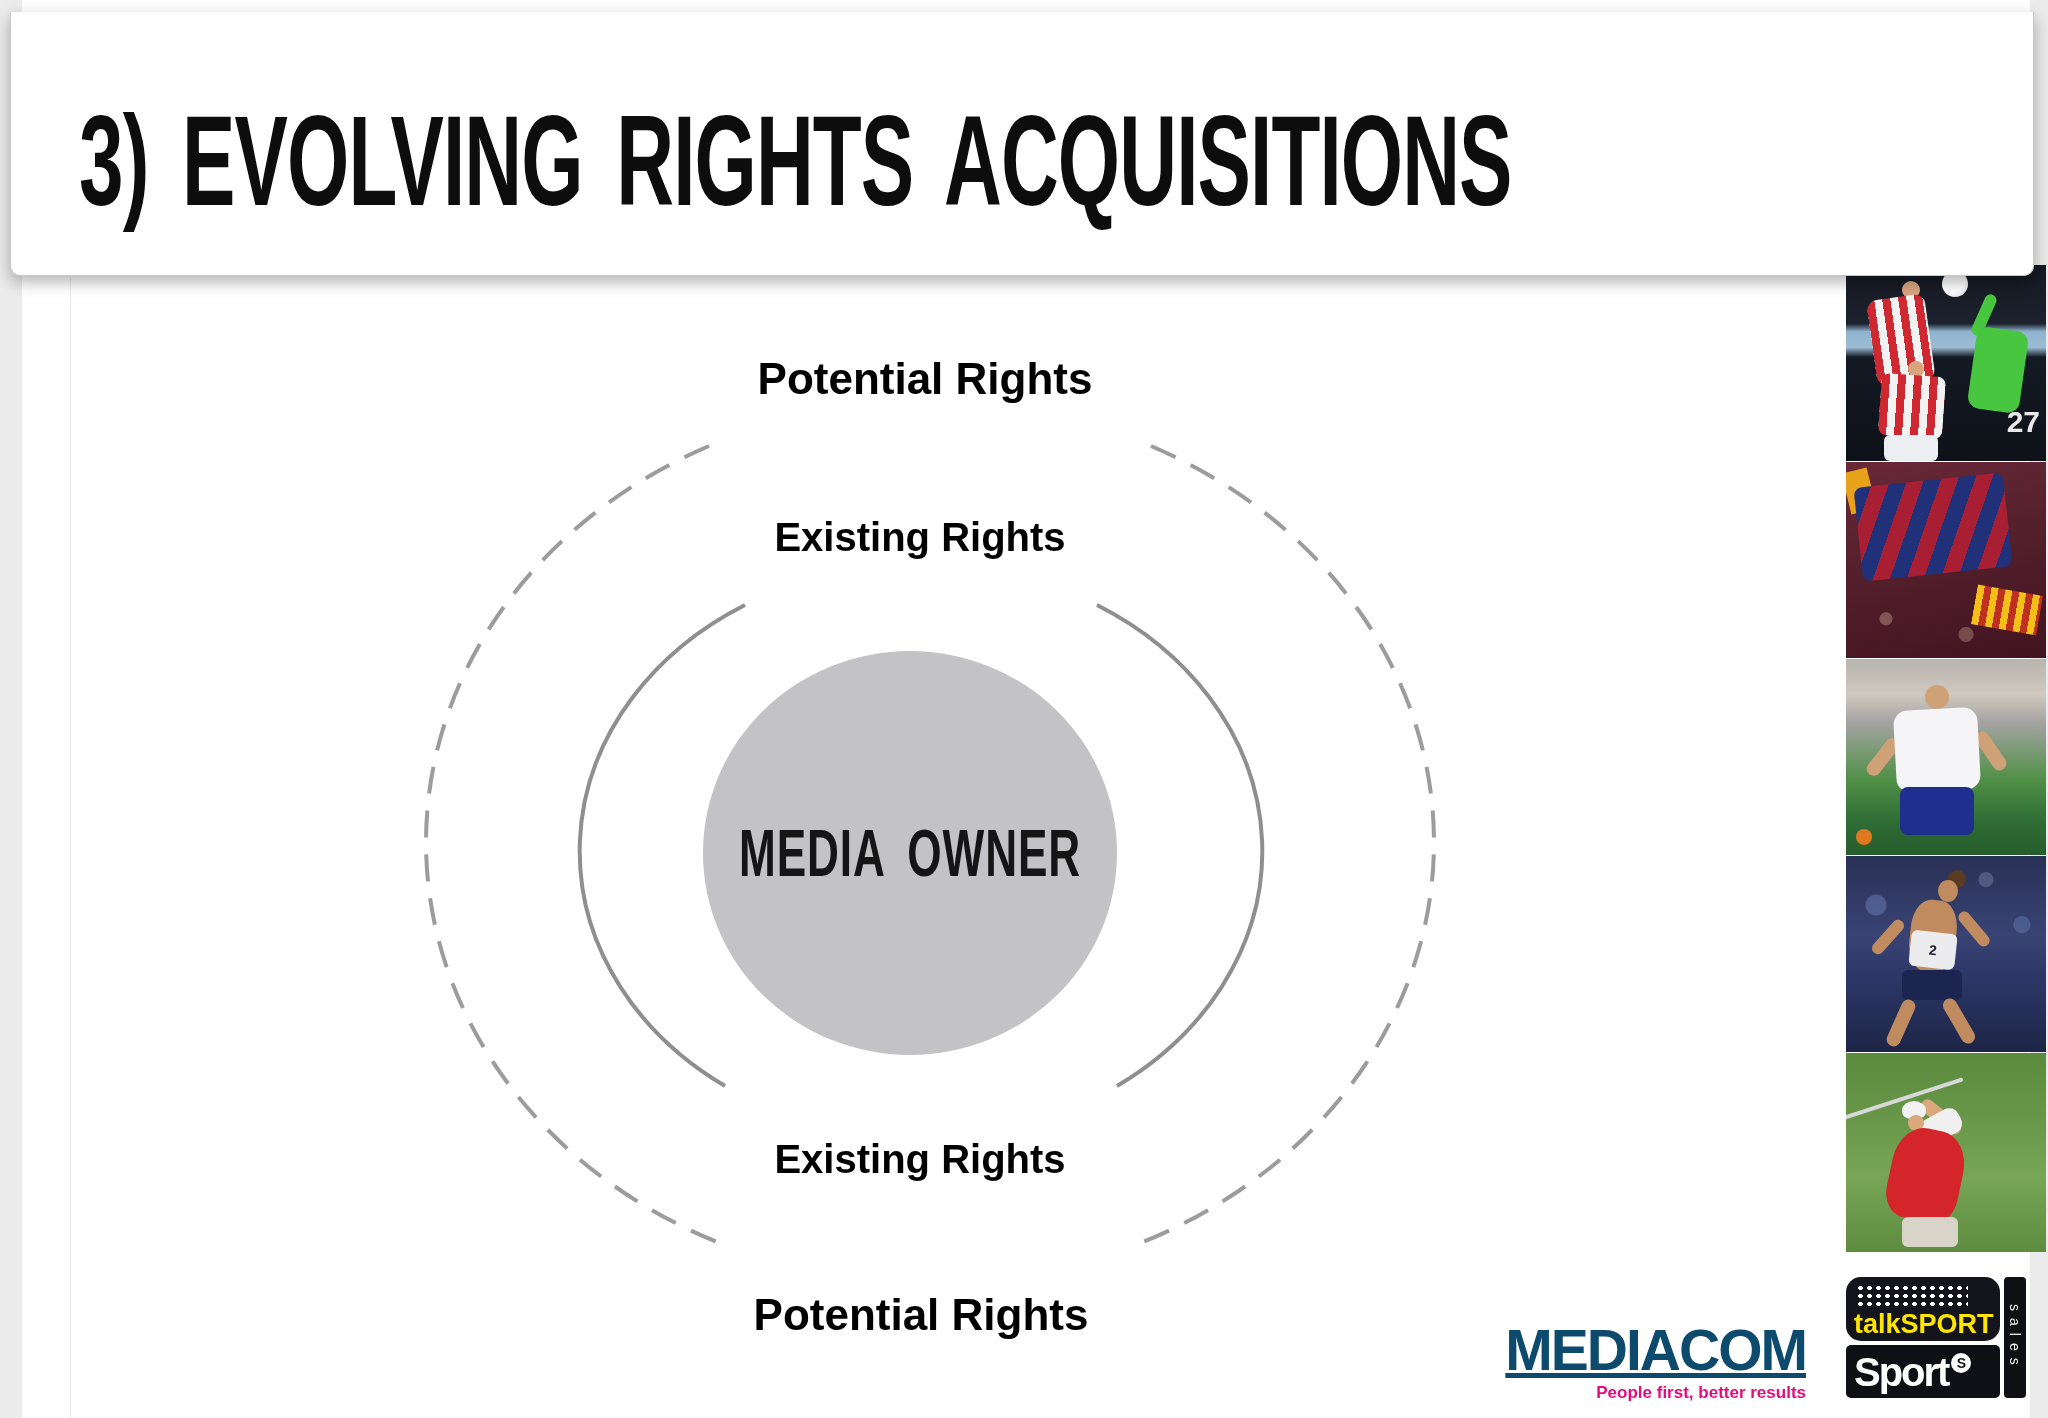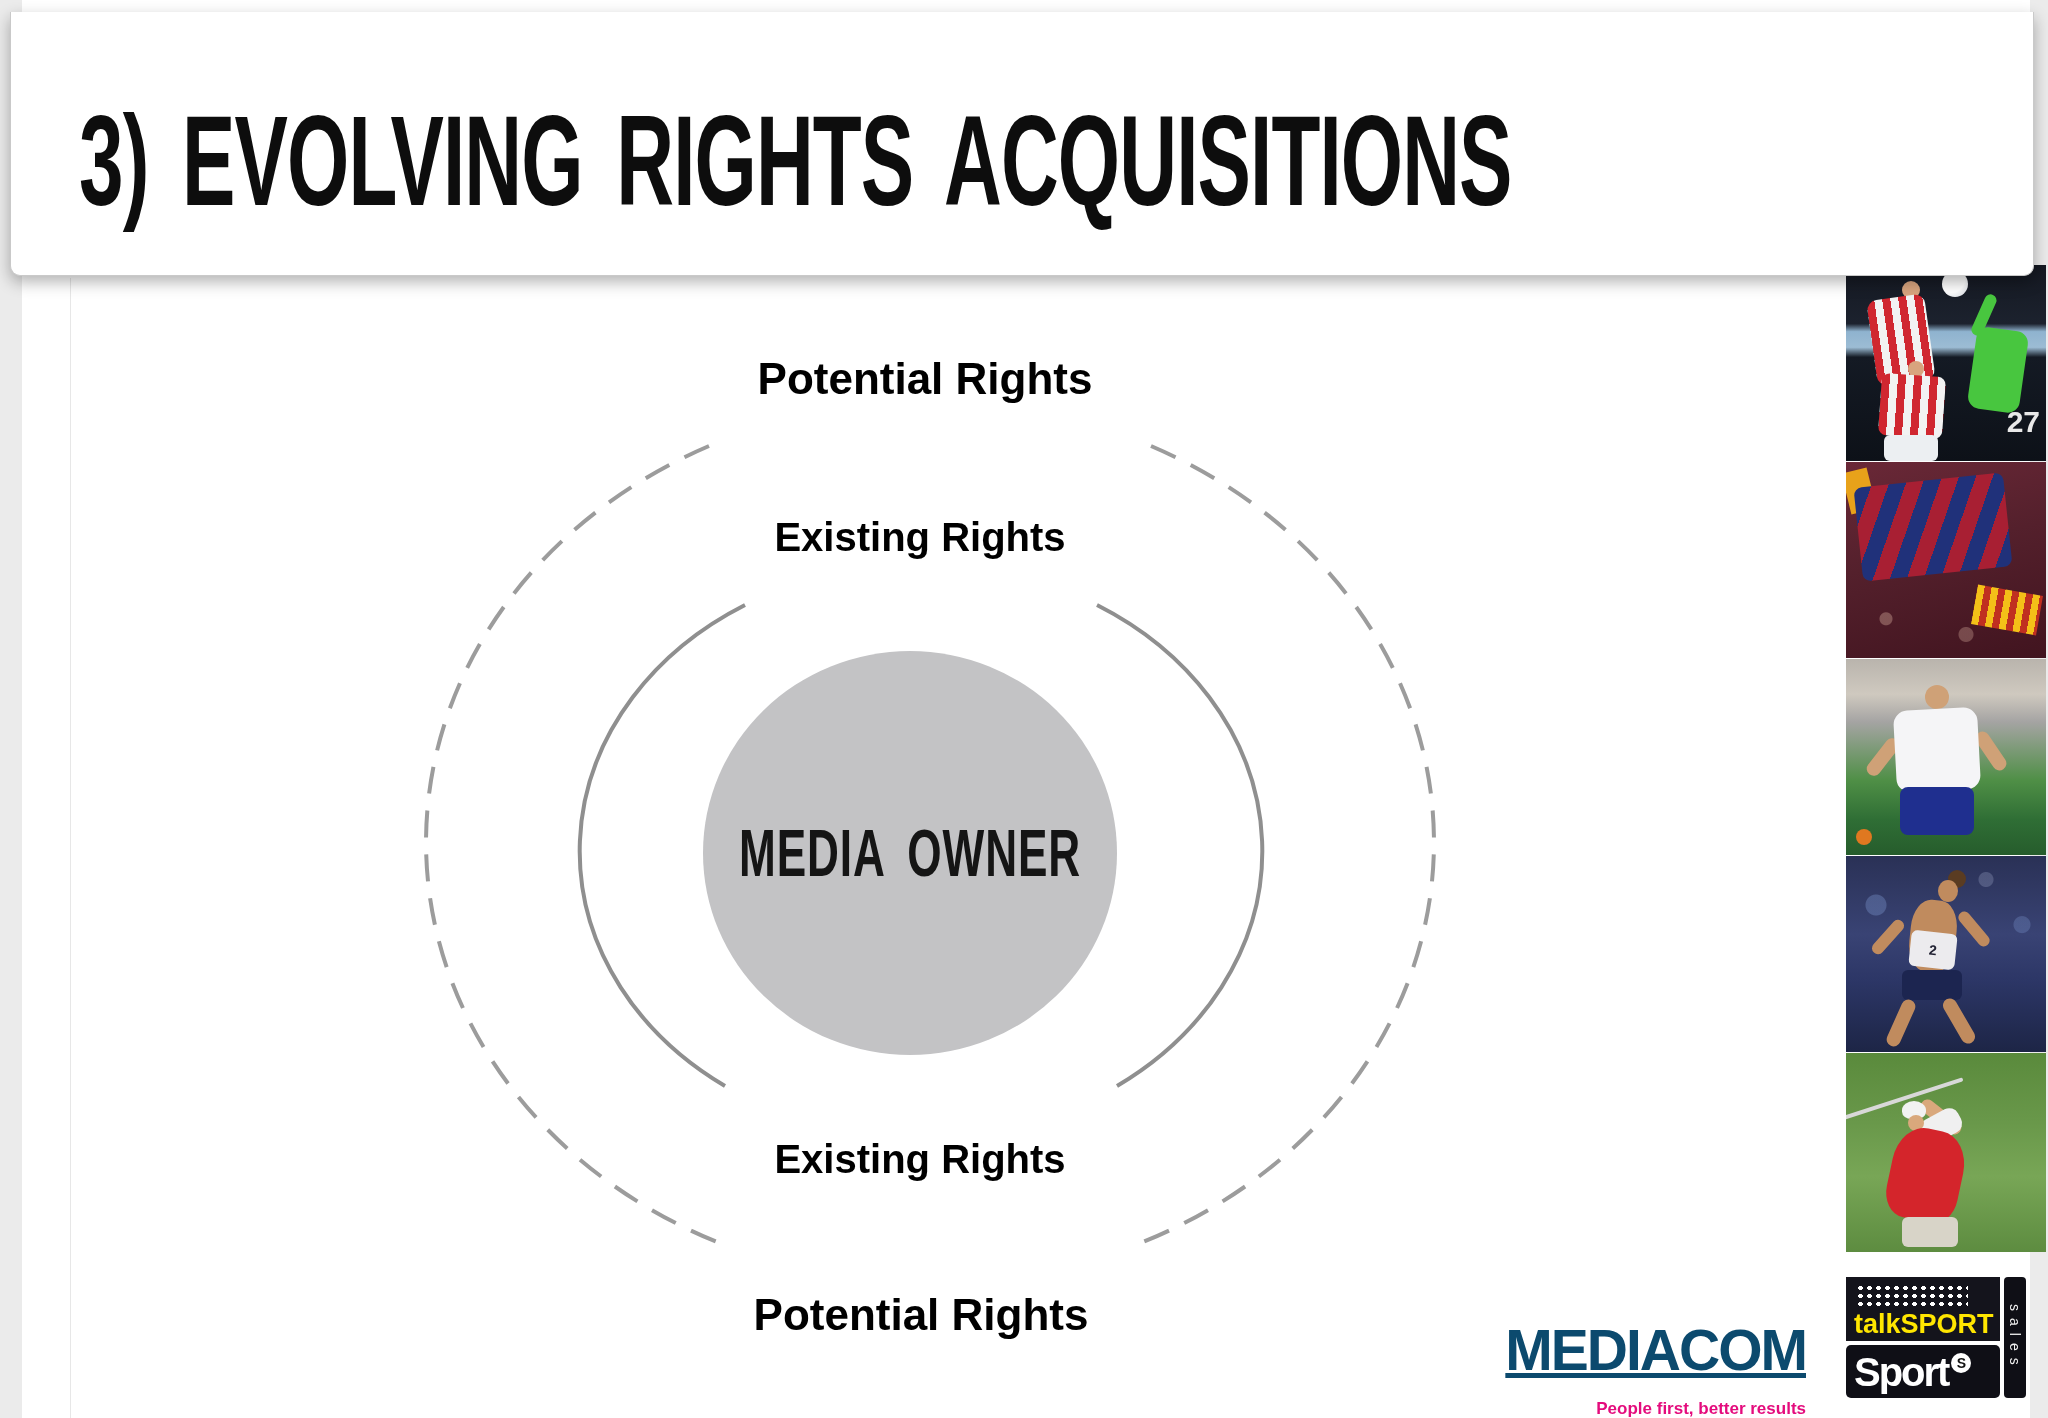--- a/index.html
+++ b/index.html
@@ -92,24 +92,24 @@
   .ph5 .arms{left:88px;top:40px;width:14px;height:48px;border-radius:7px;transform:rotate(-52deg);background:#d9a87c;}
   .ph5 .sleeve{left:74px;top:60px;width:42px;height:26px;border-radius:10px;transform:rotate(-28deg);background:#f0f0f0;}
   .ph5 .shirt{left:44px;top:76px;width:72px;height:92px;border-radius:40% 40% 30% 30%;transform:rotate(12deg);background:#d4252b;}
   .ph5 .pants{left:56px;top:164px;width:56px;height:30px;border-radius:6px;background:#d8d4c8;}
   
   .mediacom{
     position:absolute;left:1450px;top:1322px;width:356px;z-index:4;
     display:flex;flex-direction:column;align-items:flex-end;
   }
   .mediacom .name{font-size:57px;font-weight:bold;letter-spacing:-2px;color:#0c4a6e;line-height:1;text-decoration:underline;}
-  .mediacom .tagline{font-size:17px;font-weight:bold;color:#e40c7d;margin-top:20px;letter-spacing:0;}
+  .mediacom .tagline{font-size:17px;font-weight:bold;color:#e40c7d;margin-top:4px;letter-spacing:0;}
   .talksport-box{
     position:absolute;left:1846px;top:1277px;width:154px;height:64px;z-index:4;
-    background:#14141c;border-radius:0;
+    background:#14141c;border-radius:15px;
   }
   .talksport-dots{
     position:absolute;left:10px;top:7px;width:112px;height:26px;
     background-image:radial-gradient(circle,#ffffff 2.1px,rgba(255,255,255,0) 2.3px);
     background-size:9px 8px;
   }
   .talksport-label{
     position:absolute;left:8px;bottom:3px;
     font-size:27px;font-weight:bold;color:#ffe600;letter-spacing:0;line-height:1;
   }

